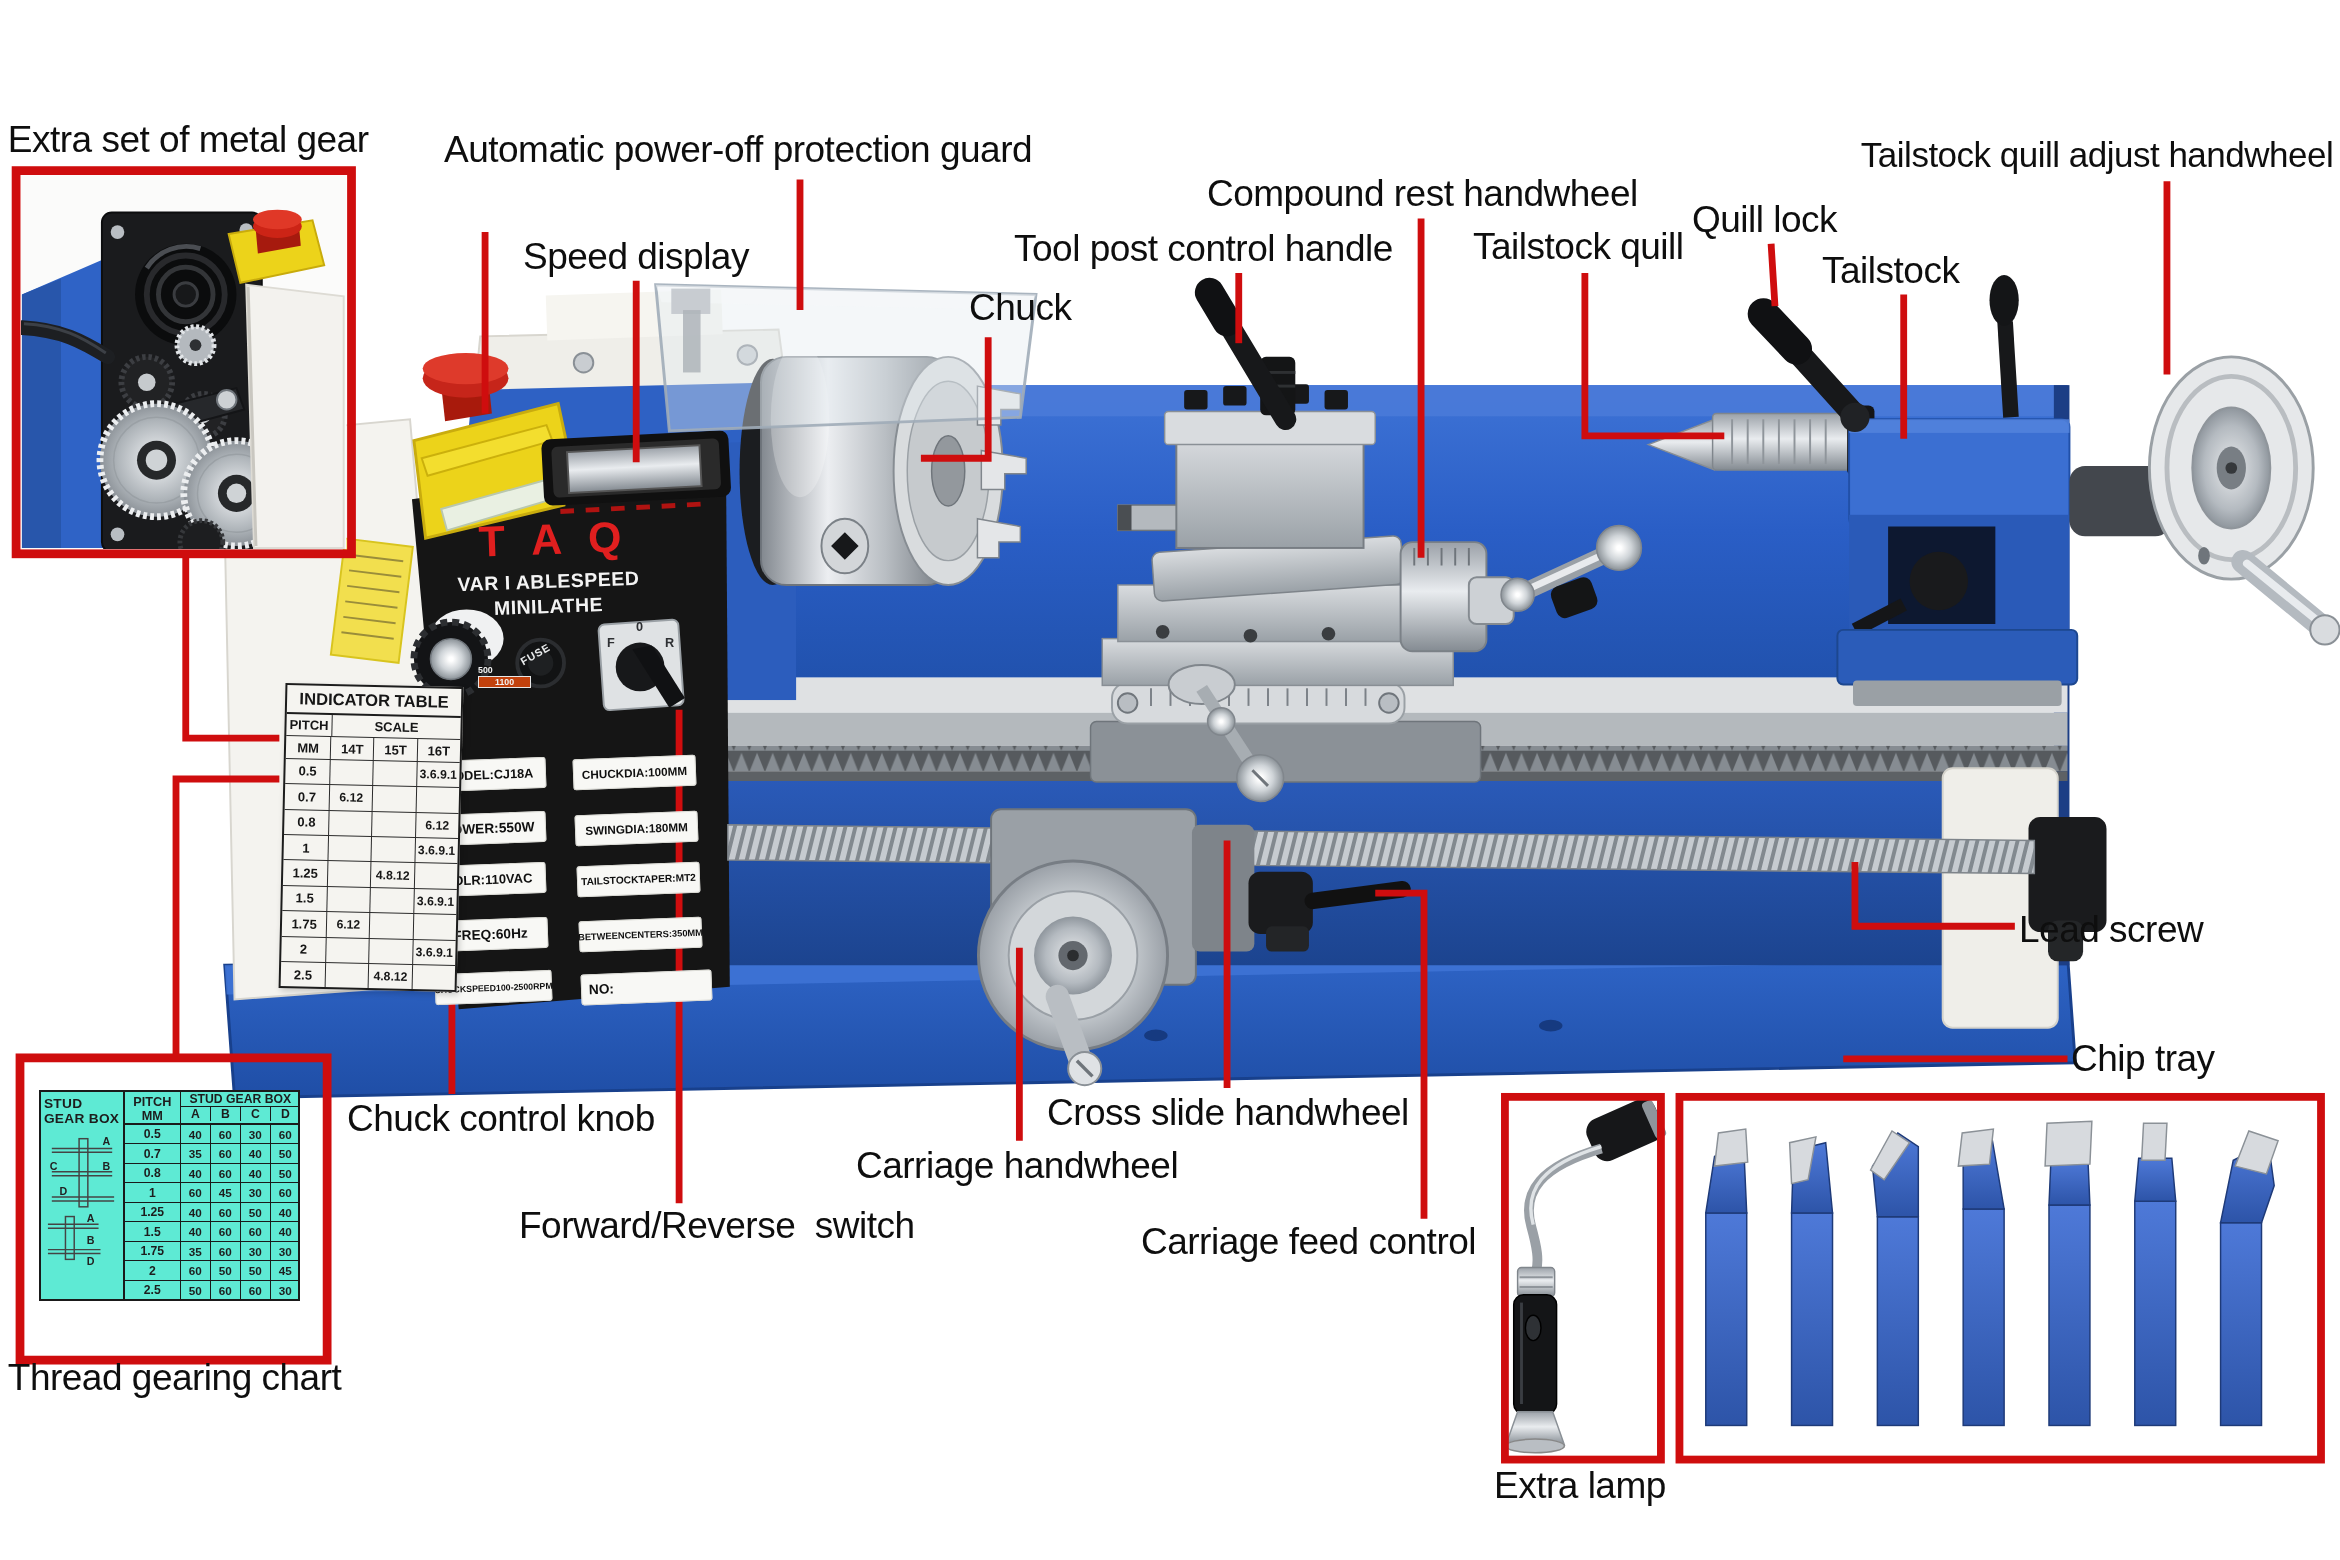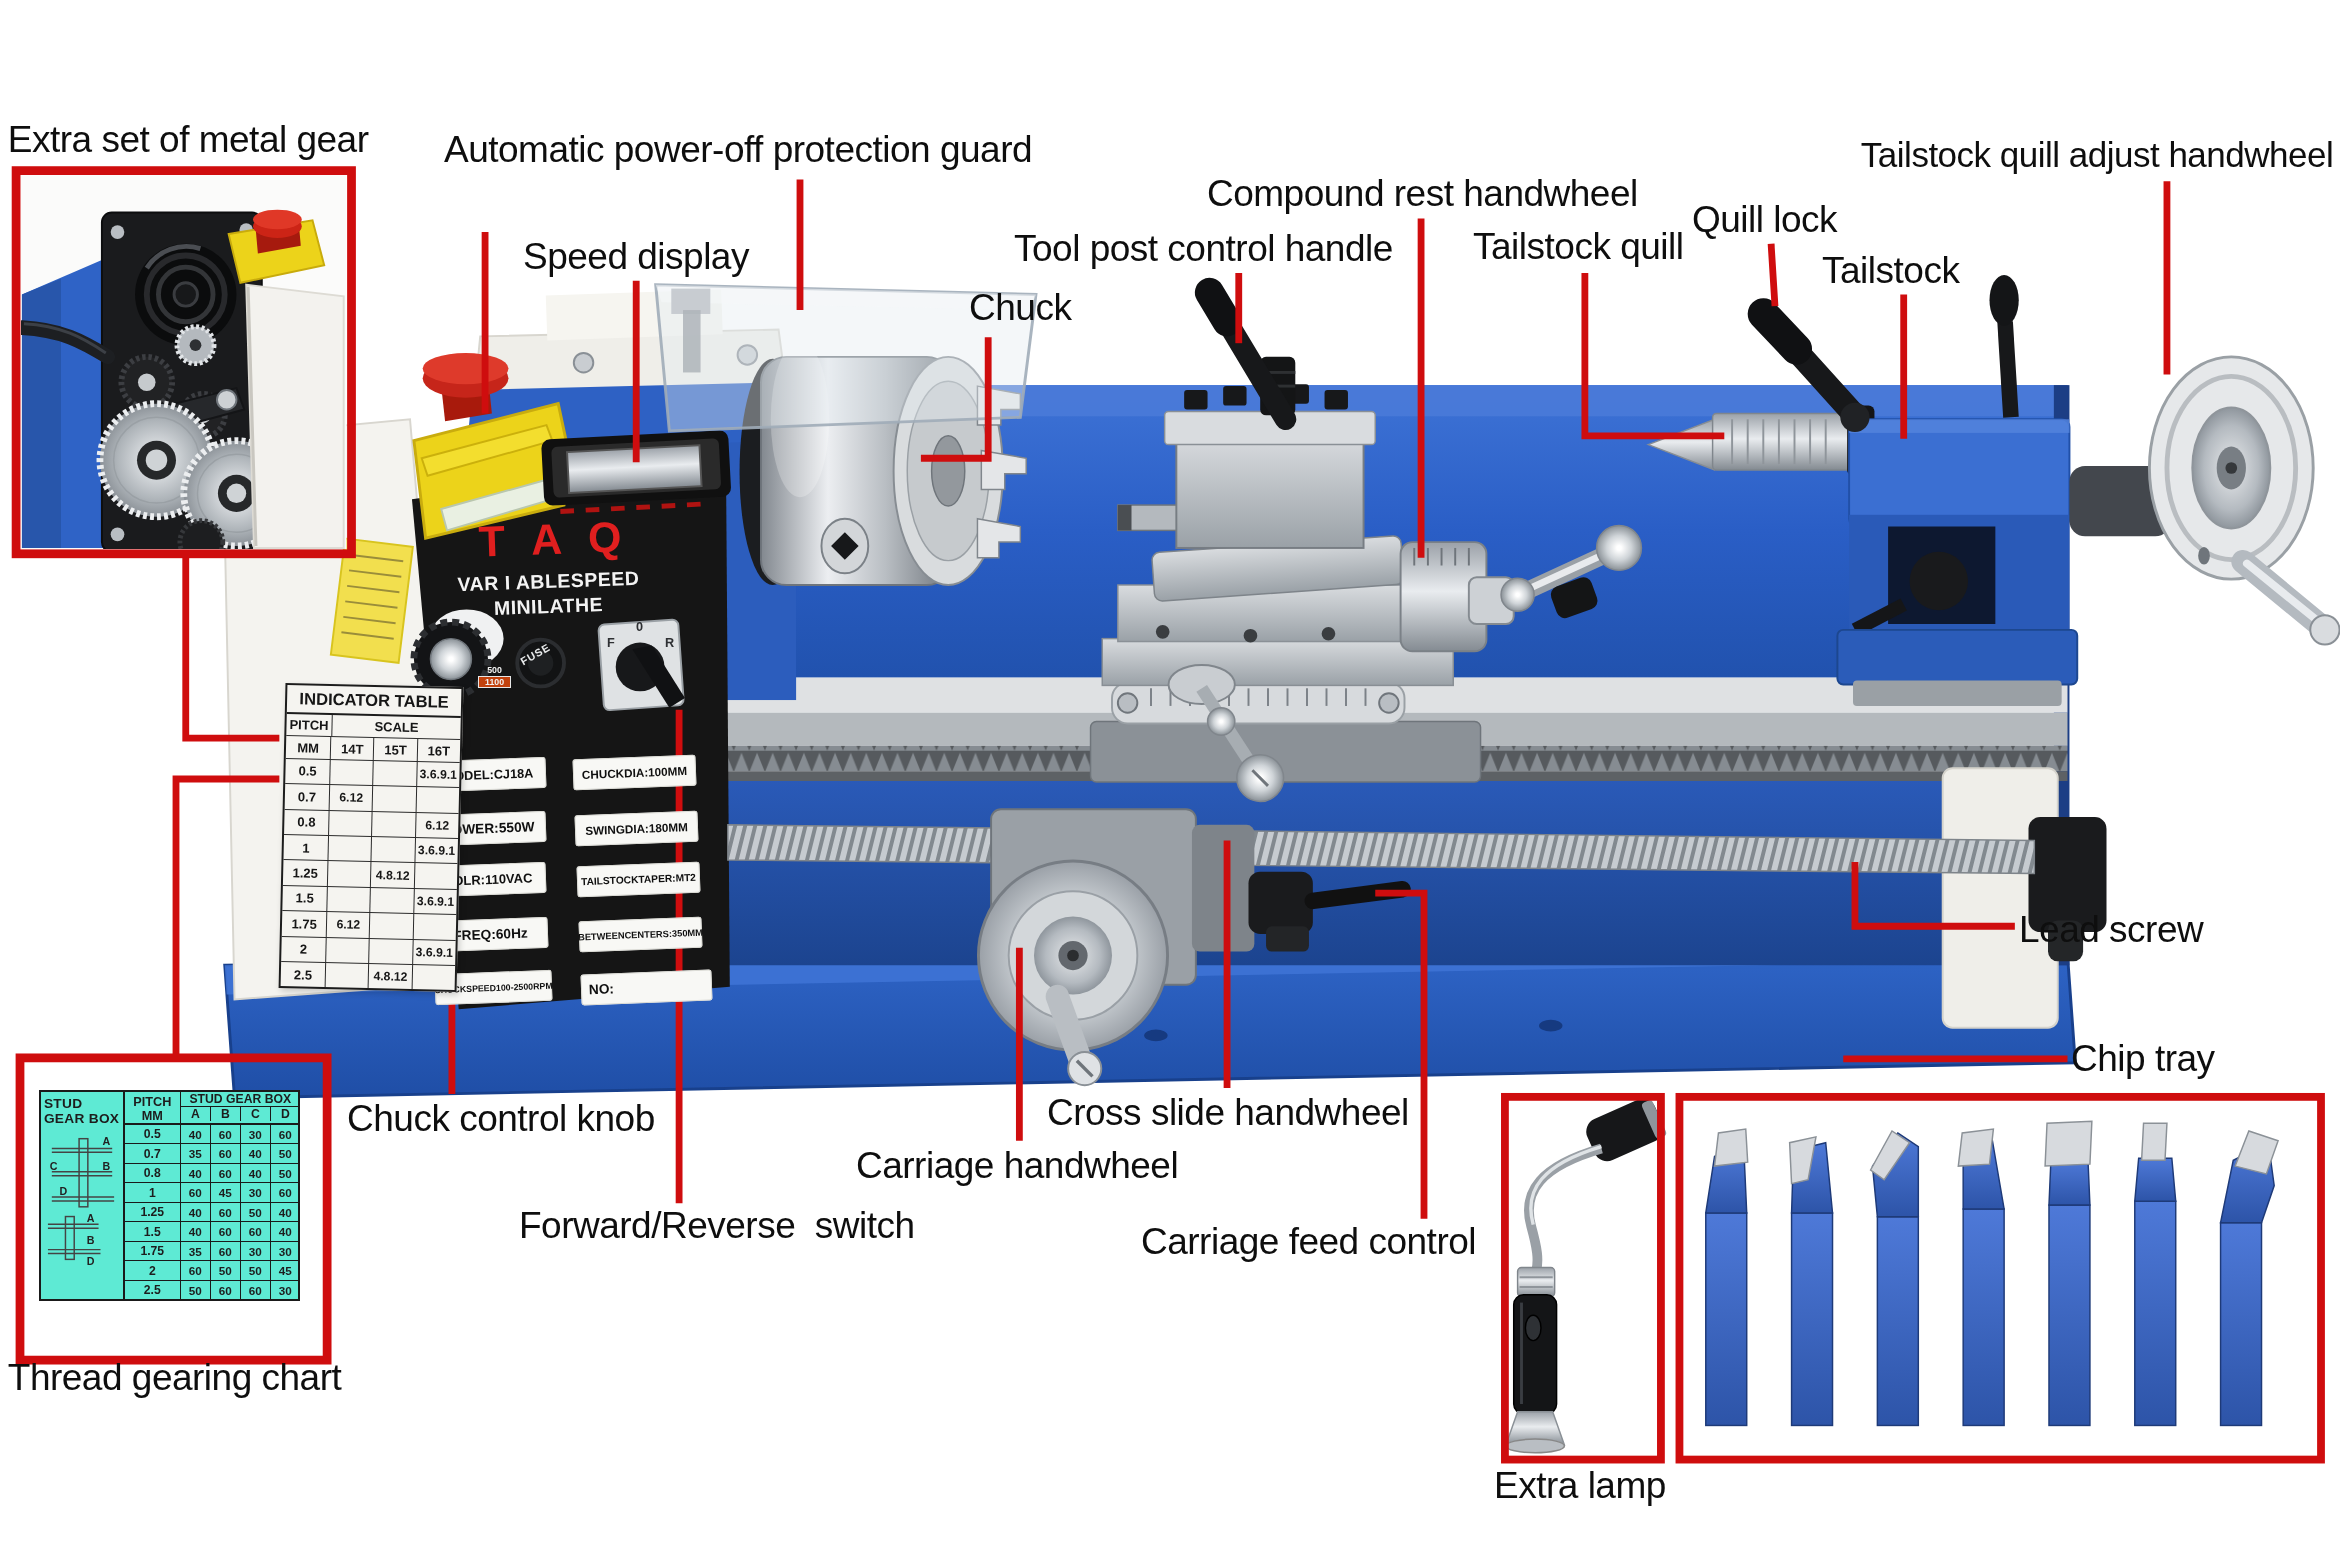--- a/index.html
+++ b/index.html
@@ -12,23 +12,23 @@
   
   .taq-brand{position:absolute;left:466px;top:515px;width:176px;text-align:center;color:#e01f1f;
              font-weight:bold;font-size:43px;letter-spacing:7.8px;transform:rotate(-2deg)}
   .taq-sub{position:absolute;left:447px;width:203px;text-align:center;color:#f3f3f3;font-weight:bold;
            font-size:19.5px;letter-spacing:0.5px;transform:rotate(-2deg)}
   .chip{position:absolute;background:#f8f8f5;color:#101010;font-weight:bold;text-align:center;
         border-radius:2.9px;transform:rotate(-2.2deg);display:flex;align-items:center;justify-content:center;
         box-shadow:0 0 0 1px #d8d8d2 inset;overflow:hidden;white-space:nowrap}
   .fuse-lbl{position:absolute;left:519px;top:648px;color:#e9ebec;font-weight:bold;font-size:10.7px;
             transform:rotate(-30deg);letter-spacing:1px}
-  .knob-scale{position:absolute;left:478px;top:665px;width:33px;text-align:center;color:#f2f2f2;
+  .knob-scale{position:absolute;left:478px;top:665px;width:33px;color:#f2f2f2;
               font-weight:bold;font-size:8.8px;line-height:1.2}
-  .knob-scale .b{display:inline-block;border:1px solid #e8e8e8;padding:0 6px;background:#c2410c}
+  .knob-scale .b{display:inline-block;border:1px solid #e8e8e8;padding:0 16px;background:#c2410c}
   .for-letter{position:absolute;font-weight:bold;font-size:12.7px;color:#2e3033}
   
   .indtable{position:absolute;left:282px;top:685px;width:174px;background:#f5f4f0;border:2px solid #1c1c1c;
             color:#161616;font-weight:bold;transform:rotate(1.3deg);box-shadow:2px 2.9px 5.9px rgba(0,0,0,.18)}
   .ind-title{font-size:16.6px;text-align:center;padding:3.9px 0 2.9px;border-bottom:2px solid #1c1c1c;white-space:nowrap}
   .ind-h1,.ind-h2{display:flex;border-bottom:1.5px solid #2b2b2b}
   .ind-h1 .c,.ind-h2 .c{display:flex;align-items:center;justify-content:center;font-size:13px;height:21.5px}
   .ind-h1 .pc{width:45px}.ind-h1 .sc{flex:1;border-left:1.5px solid #2b2b2b}
   .ind-h2 .pc{width:45px}.ind-h2 .t{width:43px;border-left:1.5px solid #2b2b2b}
   .indtable .trow{display:flex;height:24.4px;border-bottom:1.5px solid #2b2b2b}

